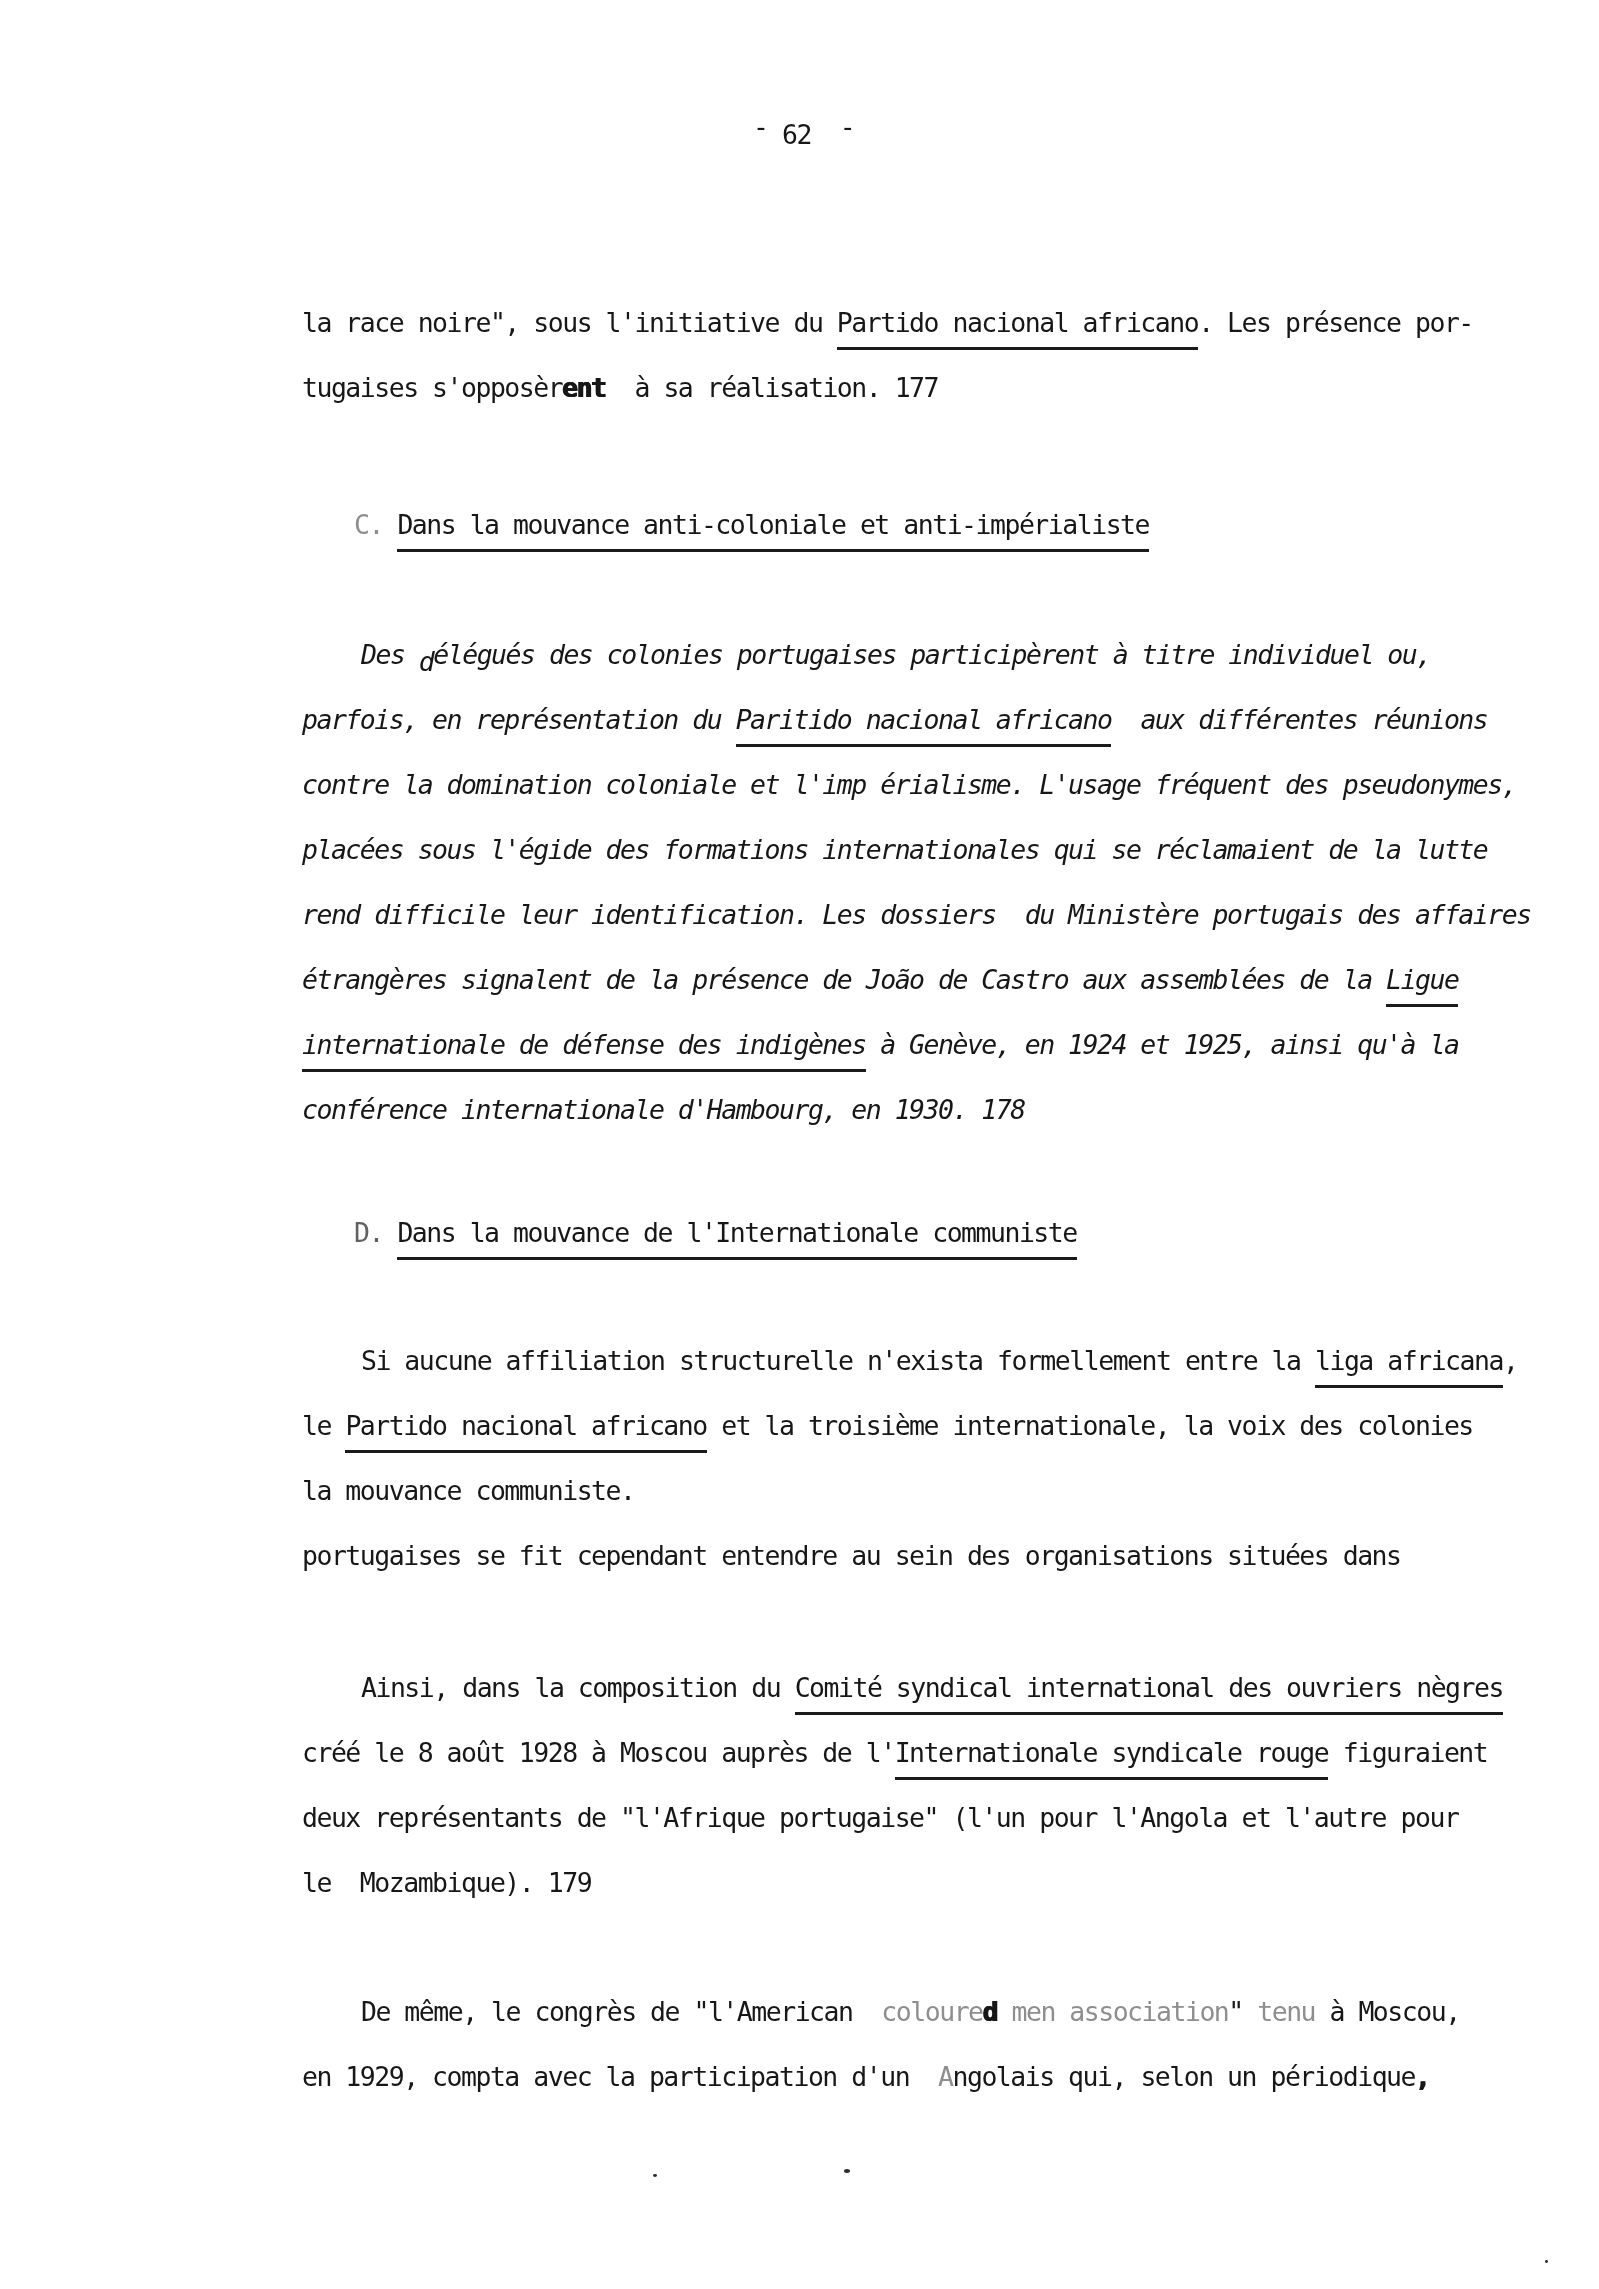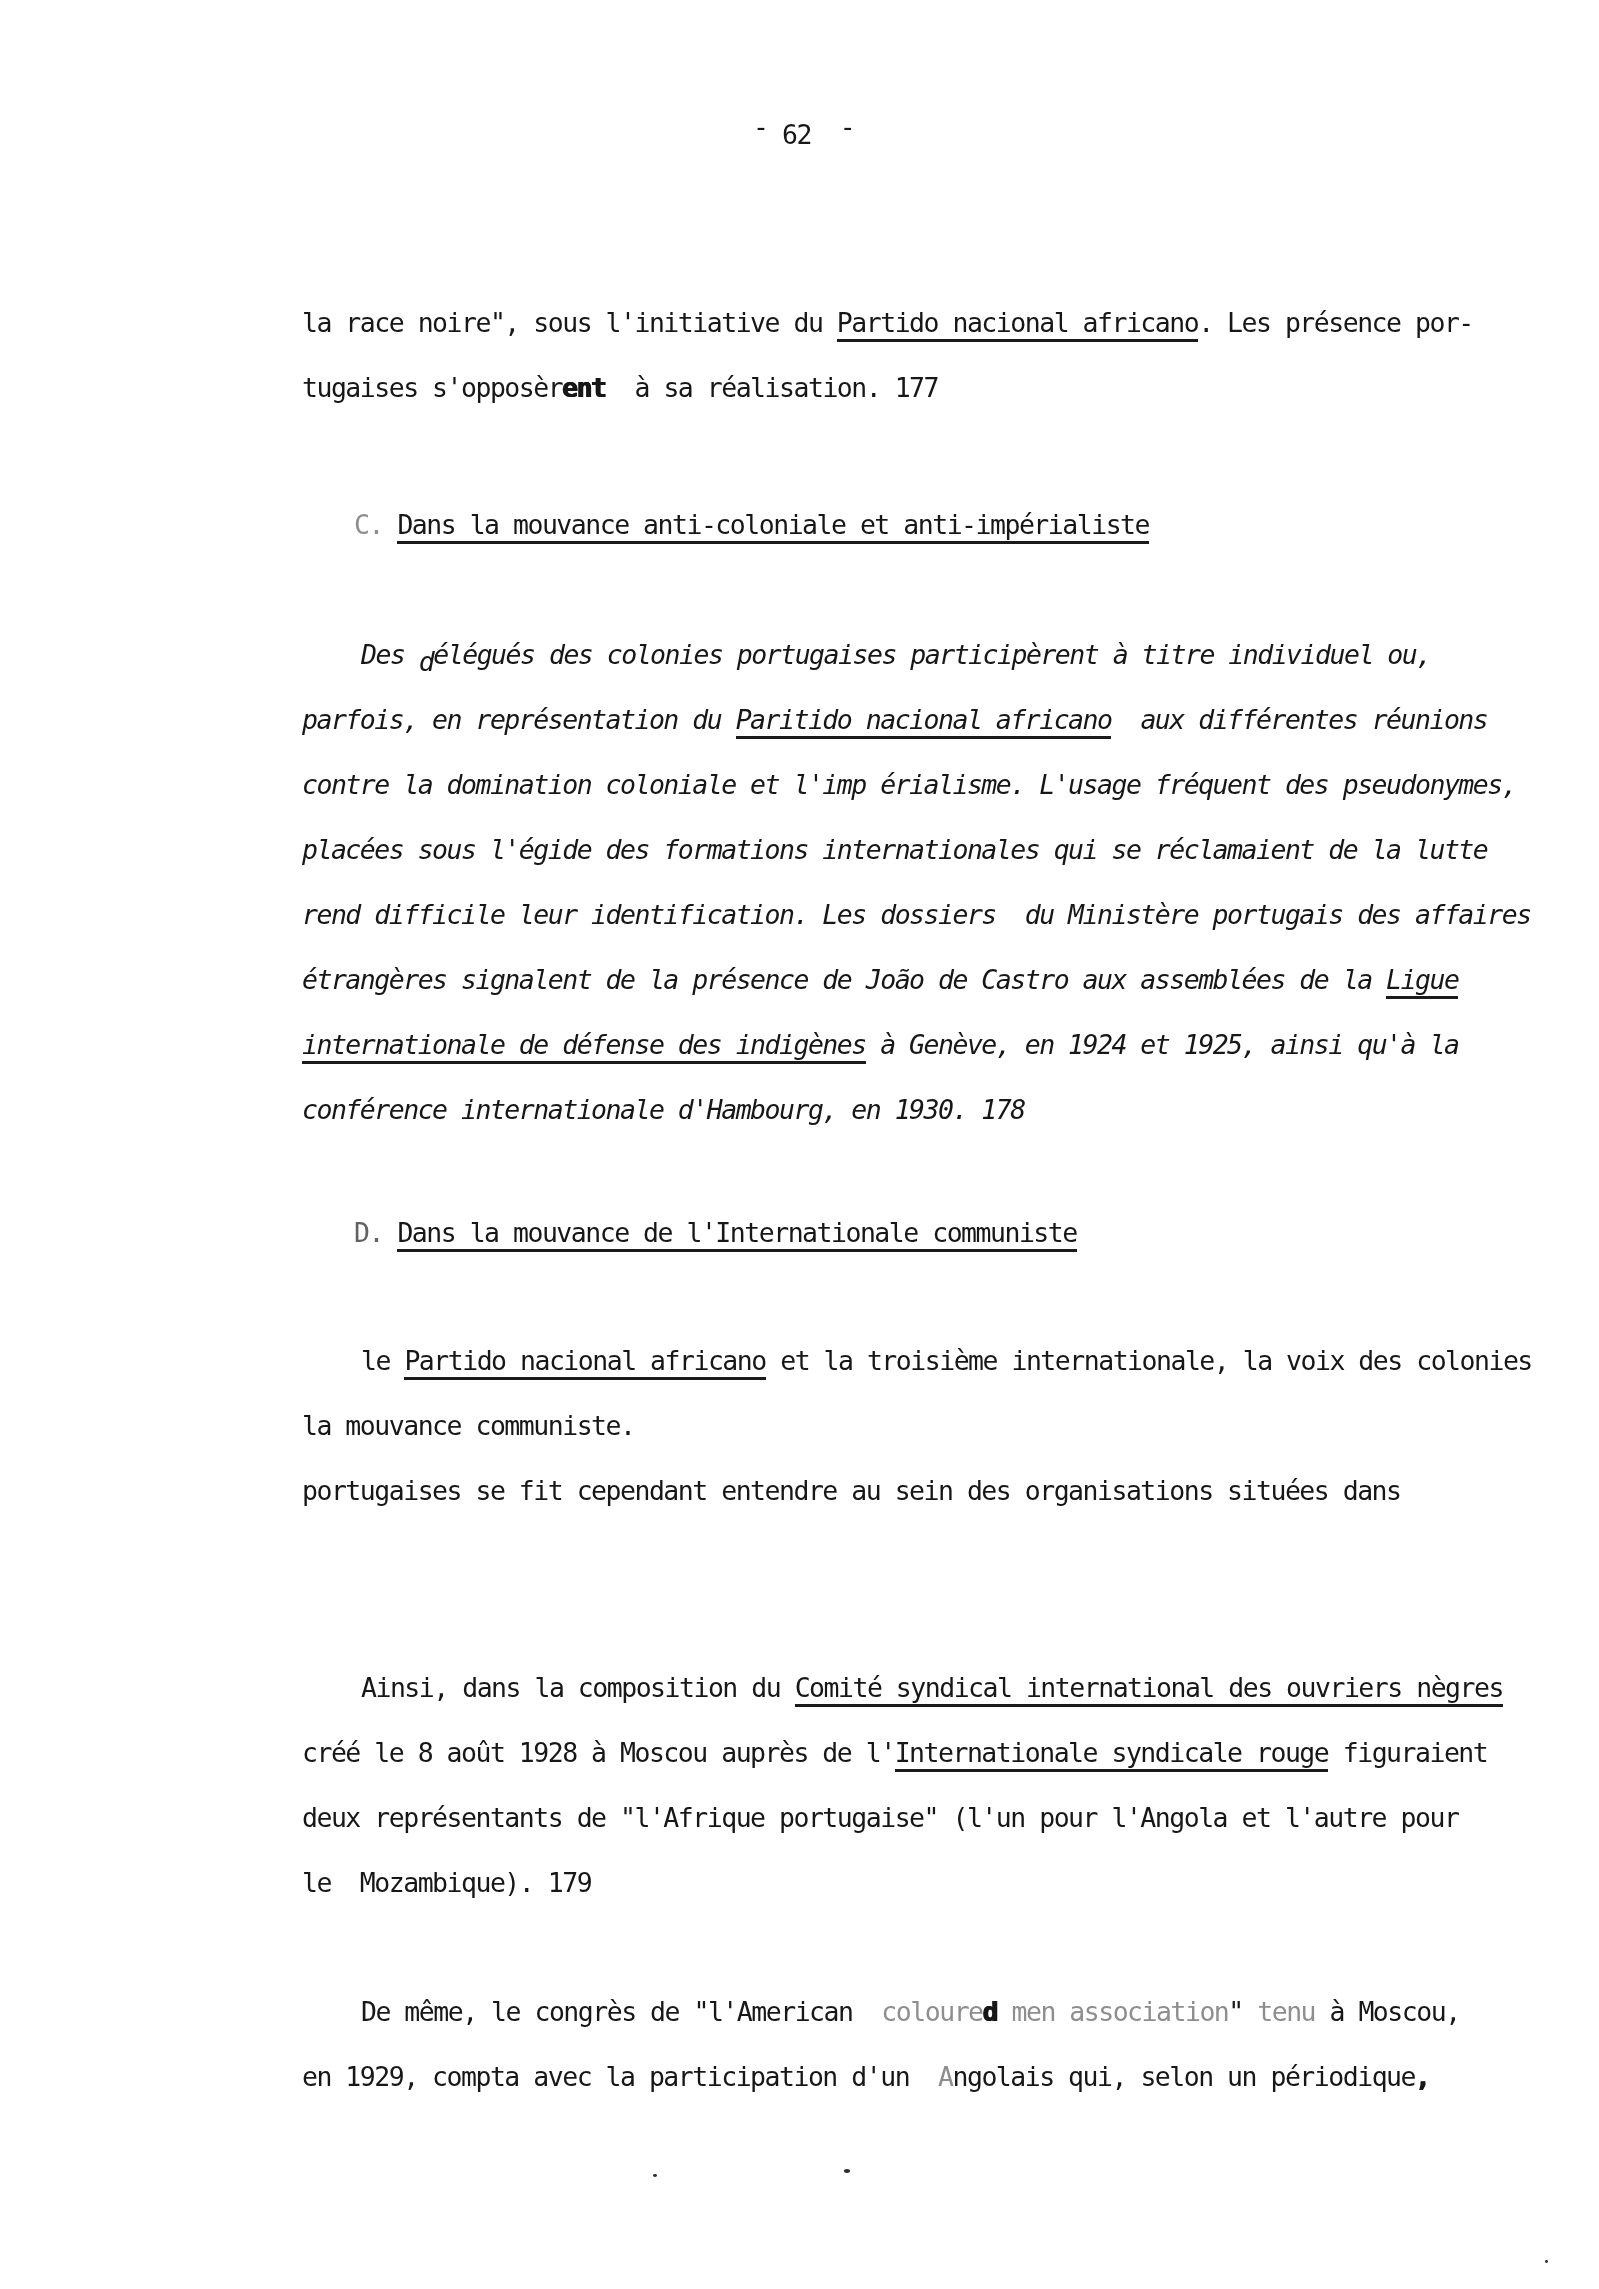--- a/index.html
+++ b/index.html
@@ -7,21 +7,21 @@
     width:1600px;height:2290px;position:relative;
     background:#ffffff;color:#171717;
     font-family:"DejaVu Sans Mono","Liberation Mono",monospace;
   }
   .page{position:absolute;left:0;top:0;width:1600px;height:2290px;background:#ffffff;overflow:hidden;margin-left:16px;}
   .block{position:absolute;font-size:26.5px;letter-spacing:-1.5px;}
   .line{height:65px;line-height:65px;white-space:pre;}
   .indented .line:first-child{padding-left:59px;}
   
   .seg-n{}
-  .seg-u{border-bottom:3.9px solid #1b1b1b;padding-bottom:1px;}
+  .seg-u{border-bottom:3.9px solid #1b1b1b;padding-bottom:9px;}
   .seg-b{font-weight:bold;text-shadow:0.6px 0 currentColor,-0.6px 0 currentColor;}
   .seg-f{color:#8e8e8e;}
   .seg-f2{color:#626262;}
   .seg-sub{position:relative;top:6.9px;}
   .seg-sup{position:relative;top:-7.8px;}
   
   #page-number{left:737px;top:102px;}
   
   #p-continuation{left:286px;top:290px;}
   #heading-c{left:338px;top:492px;}
@@ -63,20 +63,21 @@
       <div class="line"><span class="seg seg-n">étrangères signalent de la présence de João de Castro aux assemblées de la </span><span class="seg seg-u">Ligue</span></div>
       <div class="line"><span class="seg seg-u">internationale de défense des indigènes</span><span class="seg seg-n"> à Genève, en 1924 et 1925, ainsi qu'à la</span></div>
       <div class="line"><span class="seg seg-n">conférence internationale d'Hambourg, en 1930. 178</span></div>
     </div>
 
   <div id="heading-d" class="block">
       <div class="line"><span class="seg seg-f2">D. </span><span class="seg seg-u">Dans la mouvance de l'Internationale communiste</span></div>
     </div>
 
   <div id="p-section-d1" class="block indented">
+      <div class="line"><span class="seg seg-n">Si aucune affiliation structurelle n'exista formellement entre la </span><span class="seg seg-u">liga africana</span><span class="seg seg-n">,</span></div>
       <div class="line"><span class="seg seg-n">le </span><span class="seg seg-u">Partido nacional africano</span><span class="seg seg-n"> et la troisième internationale, la voix des colonies</span></div>
       <div class="line"><span class="seg seg-n">la mouvance communiste.</span></div>
       <div class="line"><span class="seg seg-n">portugaises se fit cependant entendre au sein des organisations situées dans</span></div>
     </div>
 
   <div id="p-section-d2" class="block indented">
       <div class="line"><span class="seg seg-n">Ainsi, dans la composition du </span><span class="seg seg-u">Comité syndical international des ouvriers nègres</span></div>
       <div class="line"><span class="seg seg-n">créé le 8 août 1928 à Moscou auprès de l'</span><span class="seg seg-u">Internationale syndicale rouge</span><span class="seg seg-n"> figuraient</span></div>
       <div class="line"><span class="seg seg-n">deux représentants de "l'Afrique portugaise" (l'un pour l'Angola et l'autre pour</span></div>
       <div class="line"><span class="seg seg-n">le  Mozambique). 179</span></div>

